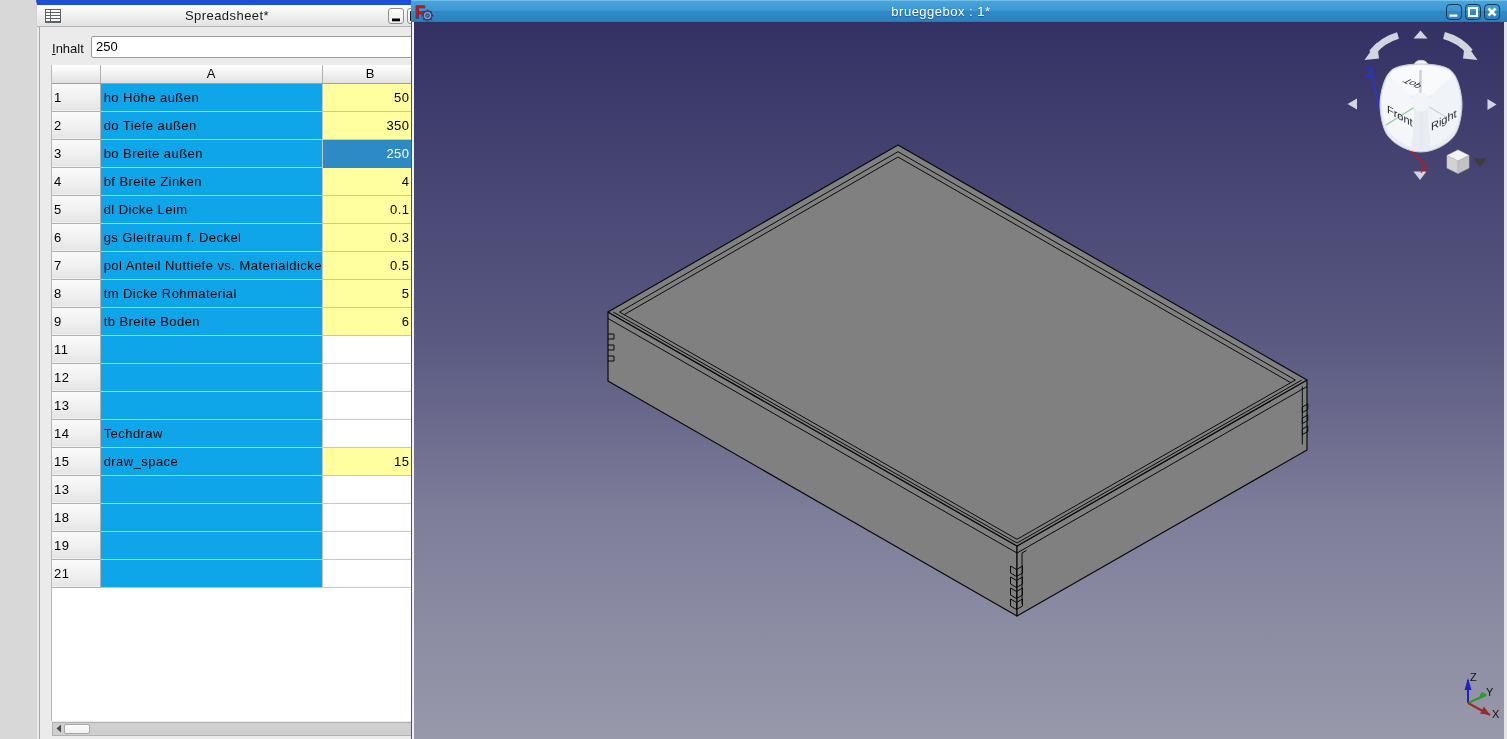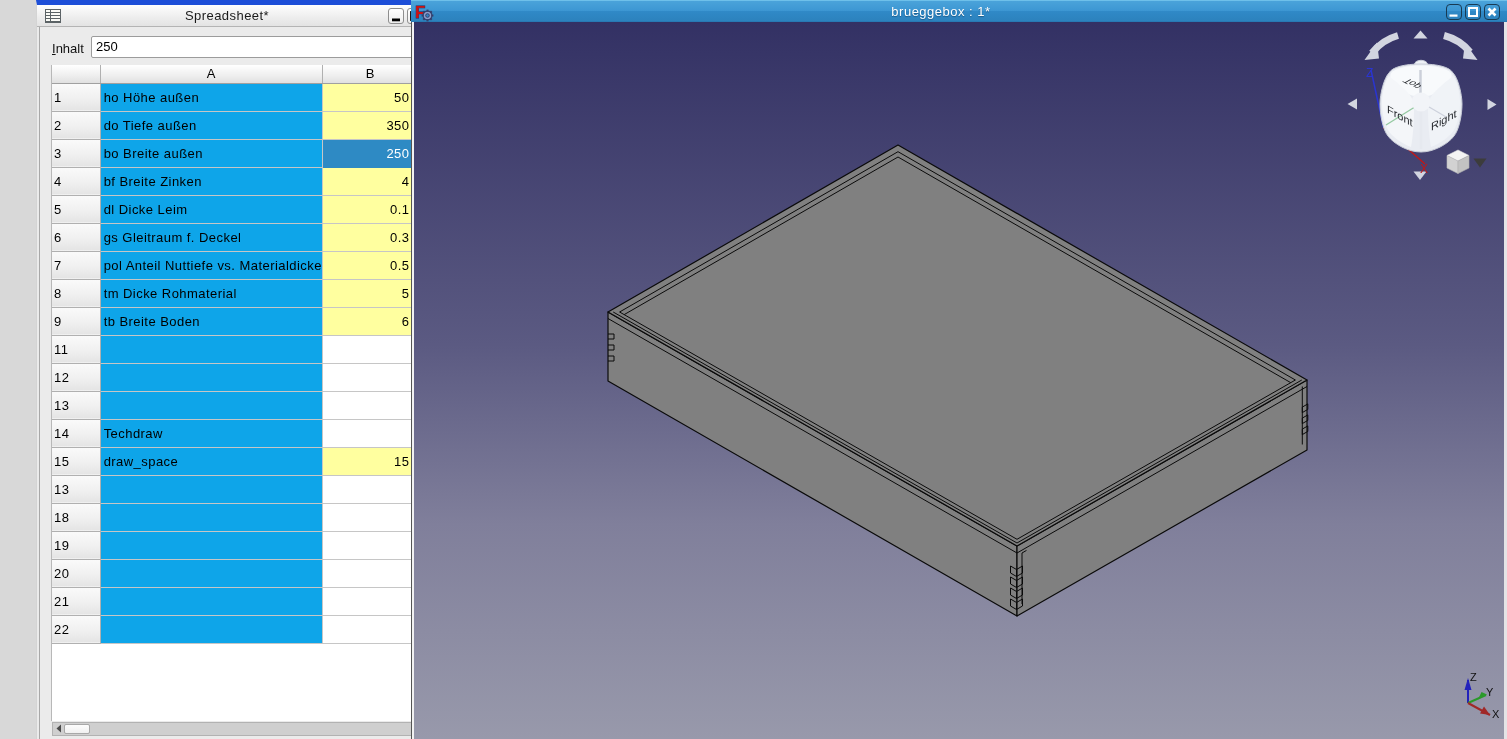--- a/index.html
+++ b/index.html
@@ -185,33 +185,21 @@
               <td class="cw"></td>
               <td class="cc"></td>
             </tr>
  <tr class="dr">
               <td class="rh">19</td>
               <td class="ca"></td>
               <td class="cw"></td>
               <td class="cc"></td>
             </tr>
  <tr class="dr">
-              <td class="rh">20</td>
-              <td class="ca"></td>
-              <td class="cw"></td>
-              <td class="cc"></td>
-            </tr>
- <tr class="dr">
               <td class="rh">21</td>
-              <td class="ca"></td>
-              <td class="cw"></td>
-              <td class="cc"></td>
-            </tr>
- <tr class="dr">
-              <td class="rh">22</td>
               <td class="ca"></td>
               <td class="cw"></td>
               <td class="cc"></td>
             </tr>
  </tbody>
         </table>
  </div>
  <div id="vsb">
   <svg width="13" height="656">
           <path d="M2.5 8 L10.5 8 L6.5 3.5 Z" fill="#4a4a4a"></path>

